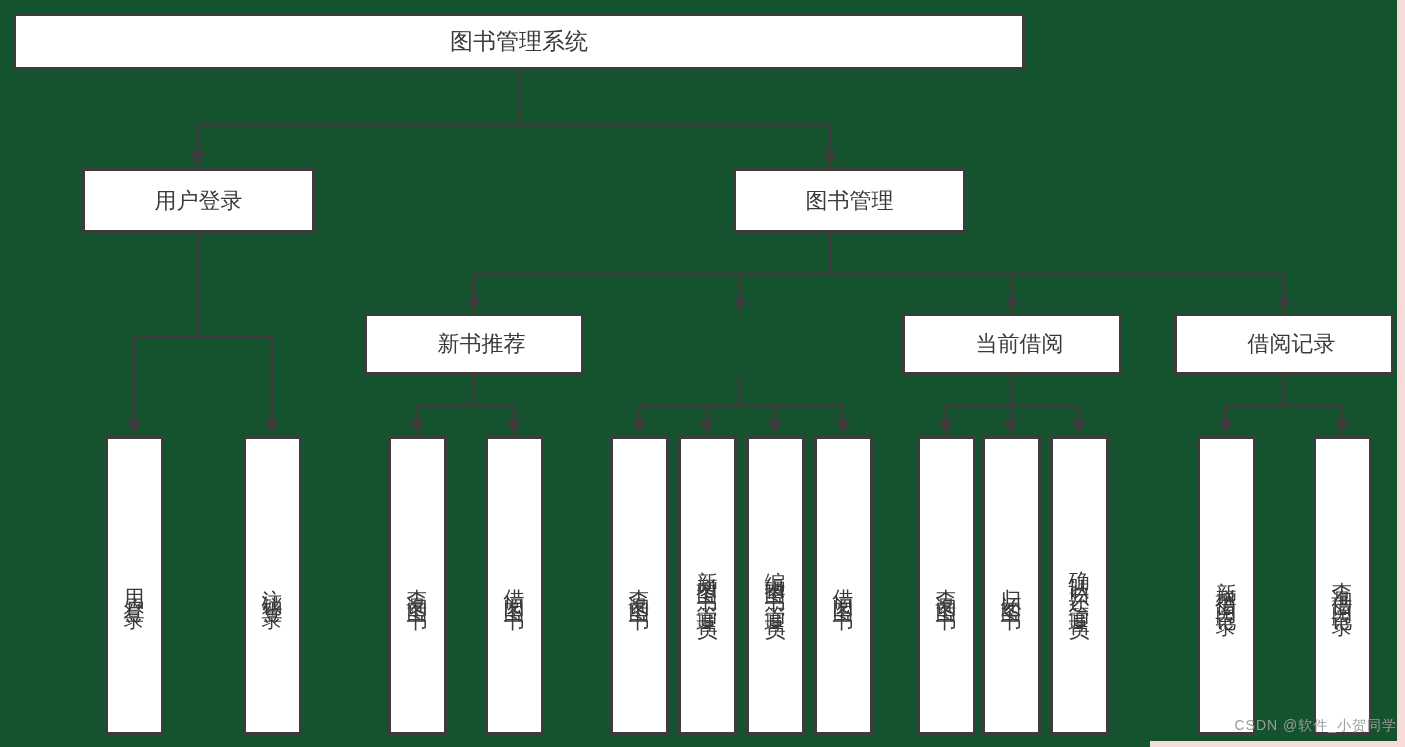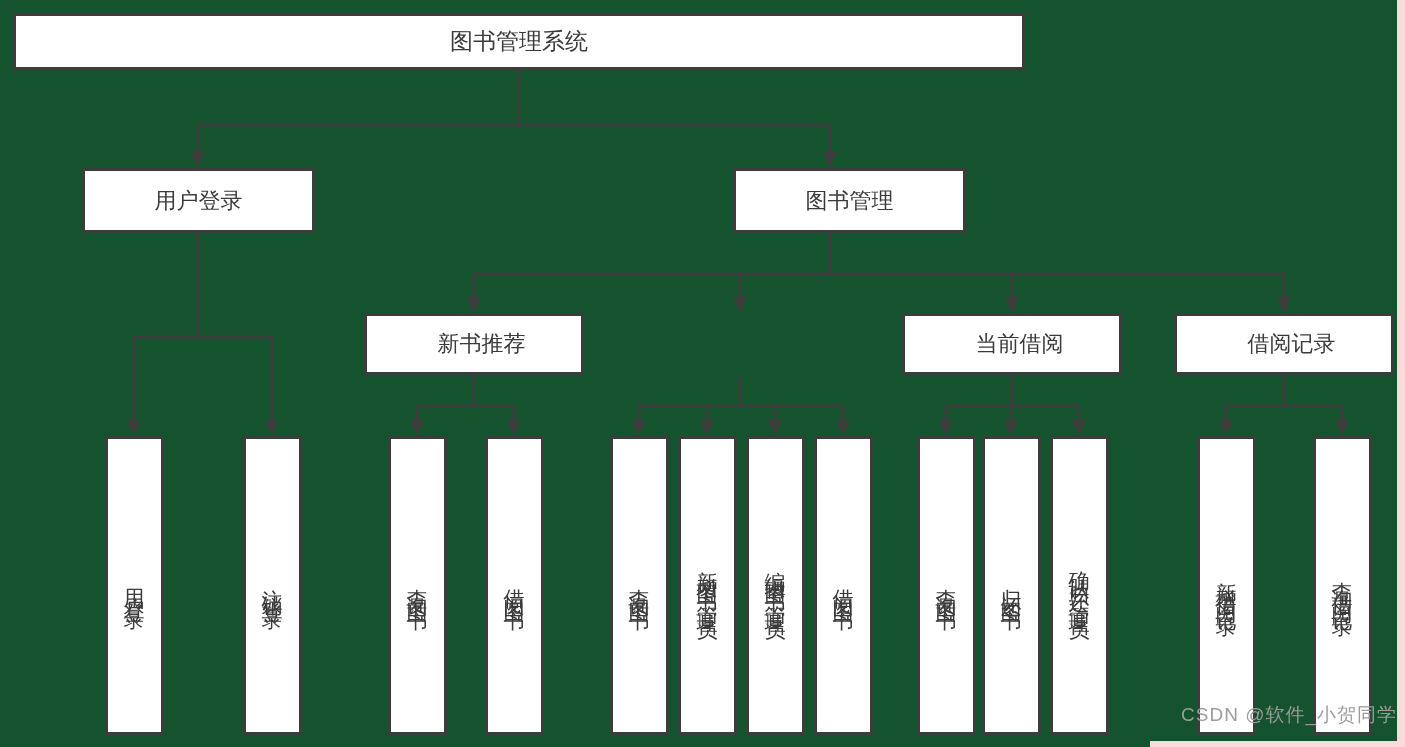--- a/index.html
+++ b/index.html
@@ -38,22 +38,22 @@
     height: 299px;
     writing-mode: vertical-rl;
     text-orientation: mixed;
     font-size: 21px;
     letter-spacing: 7px;
     line-height: 1;
   }
   .watermark {
     position: absolute;
     right: 8px;
-    bottom: 19px;
-    font-size: 19px;
+    bottom: 12px;
+    font-size: 14px;
     color: #9b9b9b;
     letter-spacing: 1px;
     white-space: nowrap;
     z-index: 5;
   }
   .edge-right {
     position: absolute;
     right: 0; top: 0;
     width: 8px; height: 747px;
     background: #f9dbdb;

